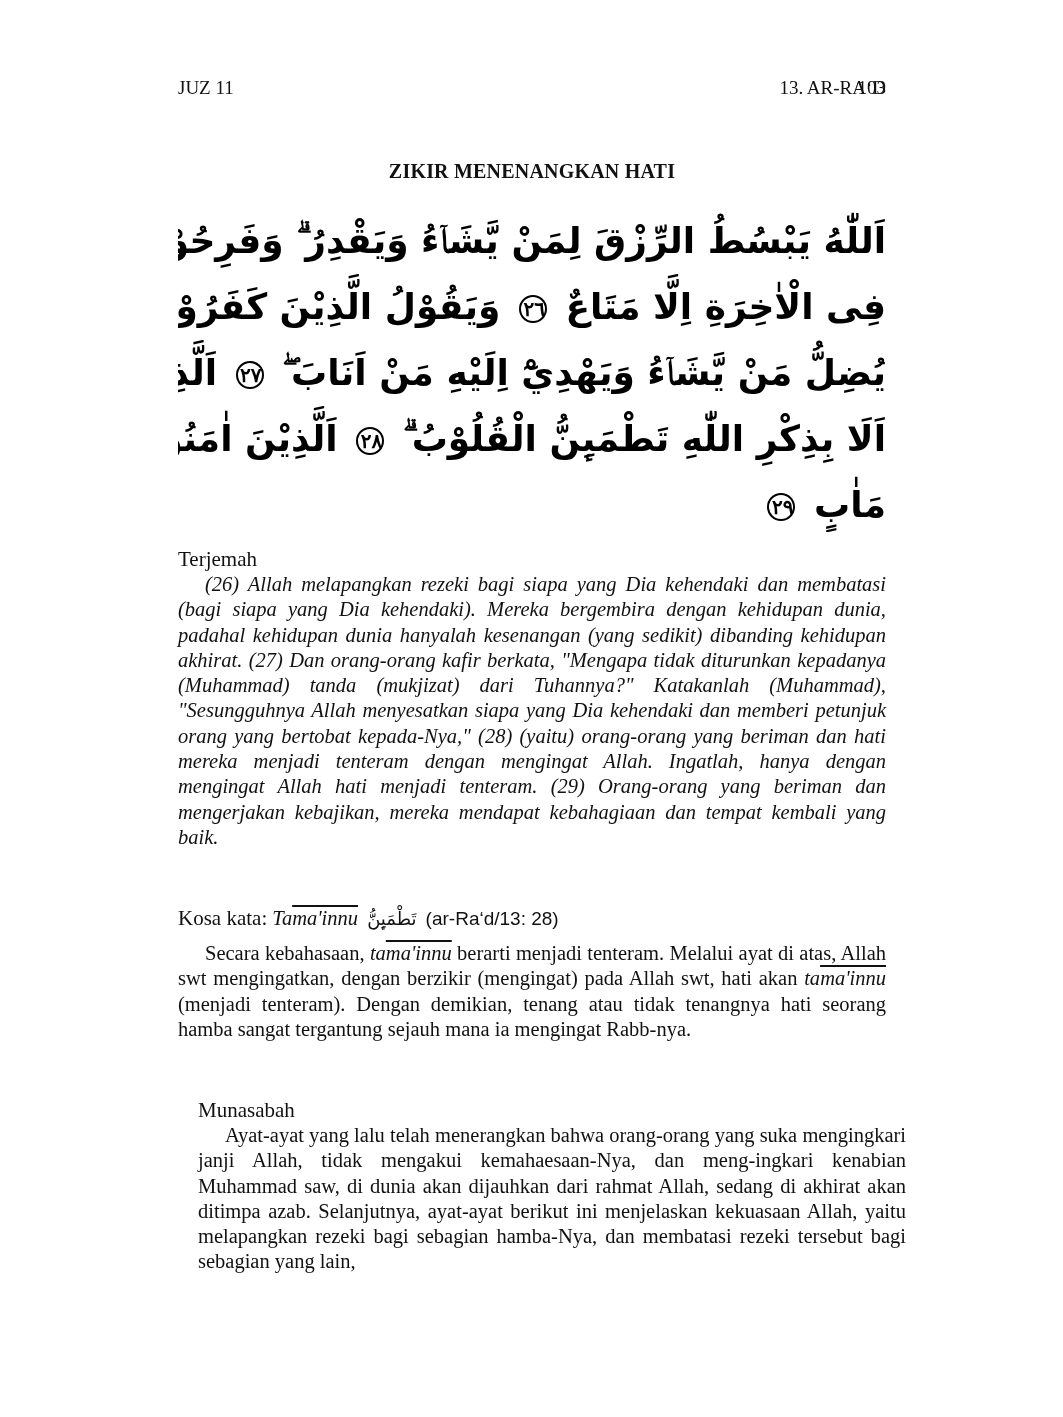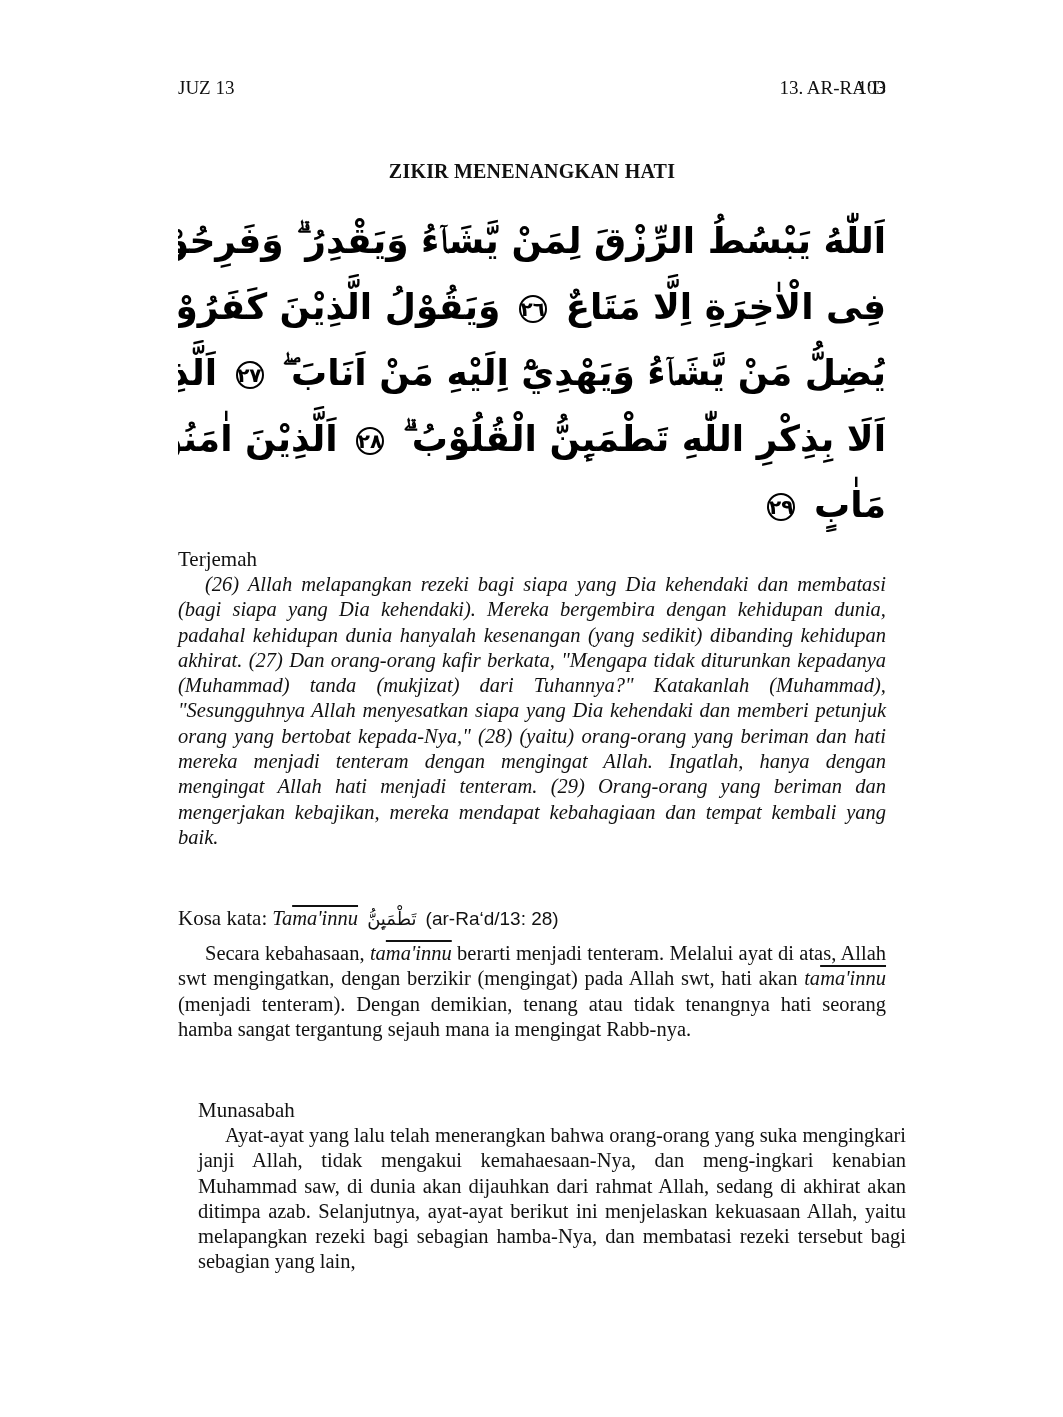--- a/index.html
+++ b/index.html
@@ -69,20 +69,21 @@
       font-size: 20px;
       border: 2px solid #000;
       border-radius: 50%;
       width: 24px;
       height: 24px;
       line-height: 24px;
       text-align: center;
       vertical-align: middle;
       margin: 0 6px;
       font-weight: bold;
+      font-family: Liberation Serif, serif;
     }
 
     .body-section {
       position: absolute;
       left: 0;
       width: 708px;
     }
     .heading {
       font-weight: normal;
       font-size: 21px;
@@ -111,21 +112,21 @@
     em.overbar .bar {
       text-decoration: overline;
     }
   </style>
 </head>
 <body>
 
 <div class="page">
 
   <div class="running-header">
-    <span class="left">JUZ 13</span>
+    <span class="left">JUZ 11</span>
     <span class="center">13. AR-RA‘D</span>
     <span class="right">103</span>
   </div>
 
   <div class="section-title">ZIKIR MENENANGKAN HATI</div>
 
   <div class="arabic-block">
     <div class="arabic-line">
       <span>اَللّٰهُ يَبْسُطُ الرِّزْقَ لِمَنْ يَّشَاۤءُ وَيَقْدِرُ ۗ وَفَرِحُوْا بِالْحَيٰوةِ الدُّنْيَا ۗ وَمَا الْحَيٰوةُ الدُّنْيَا</span>
     </div>

